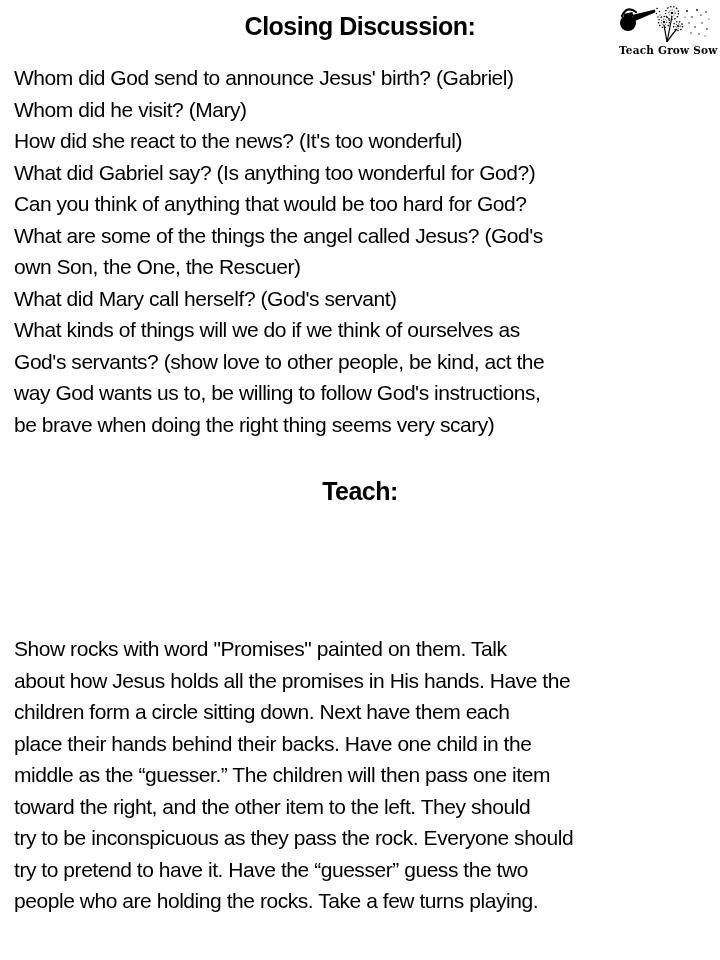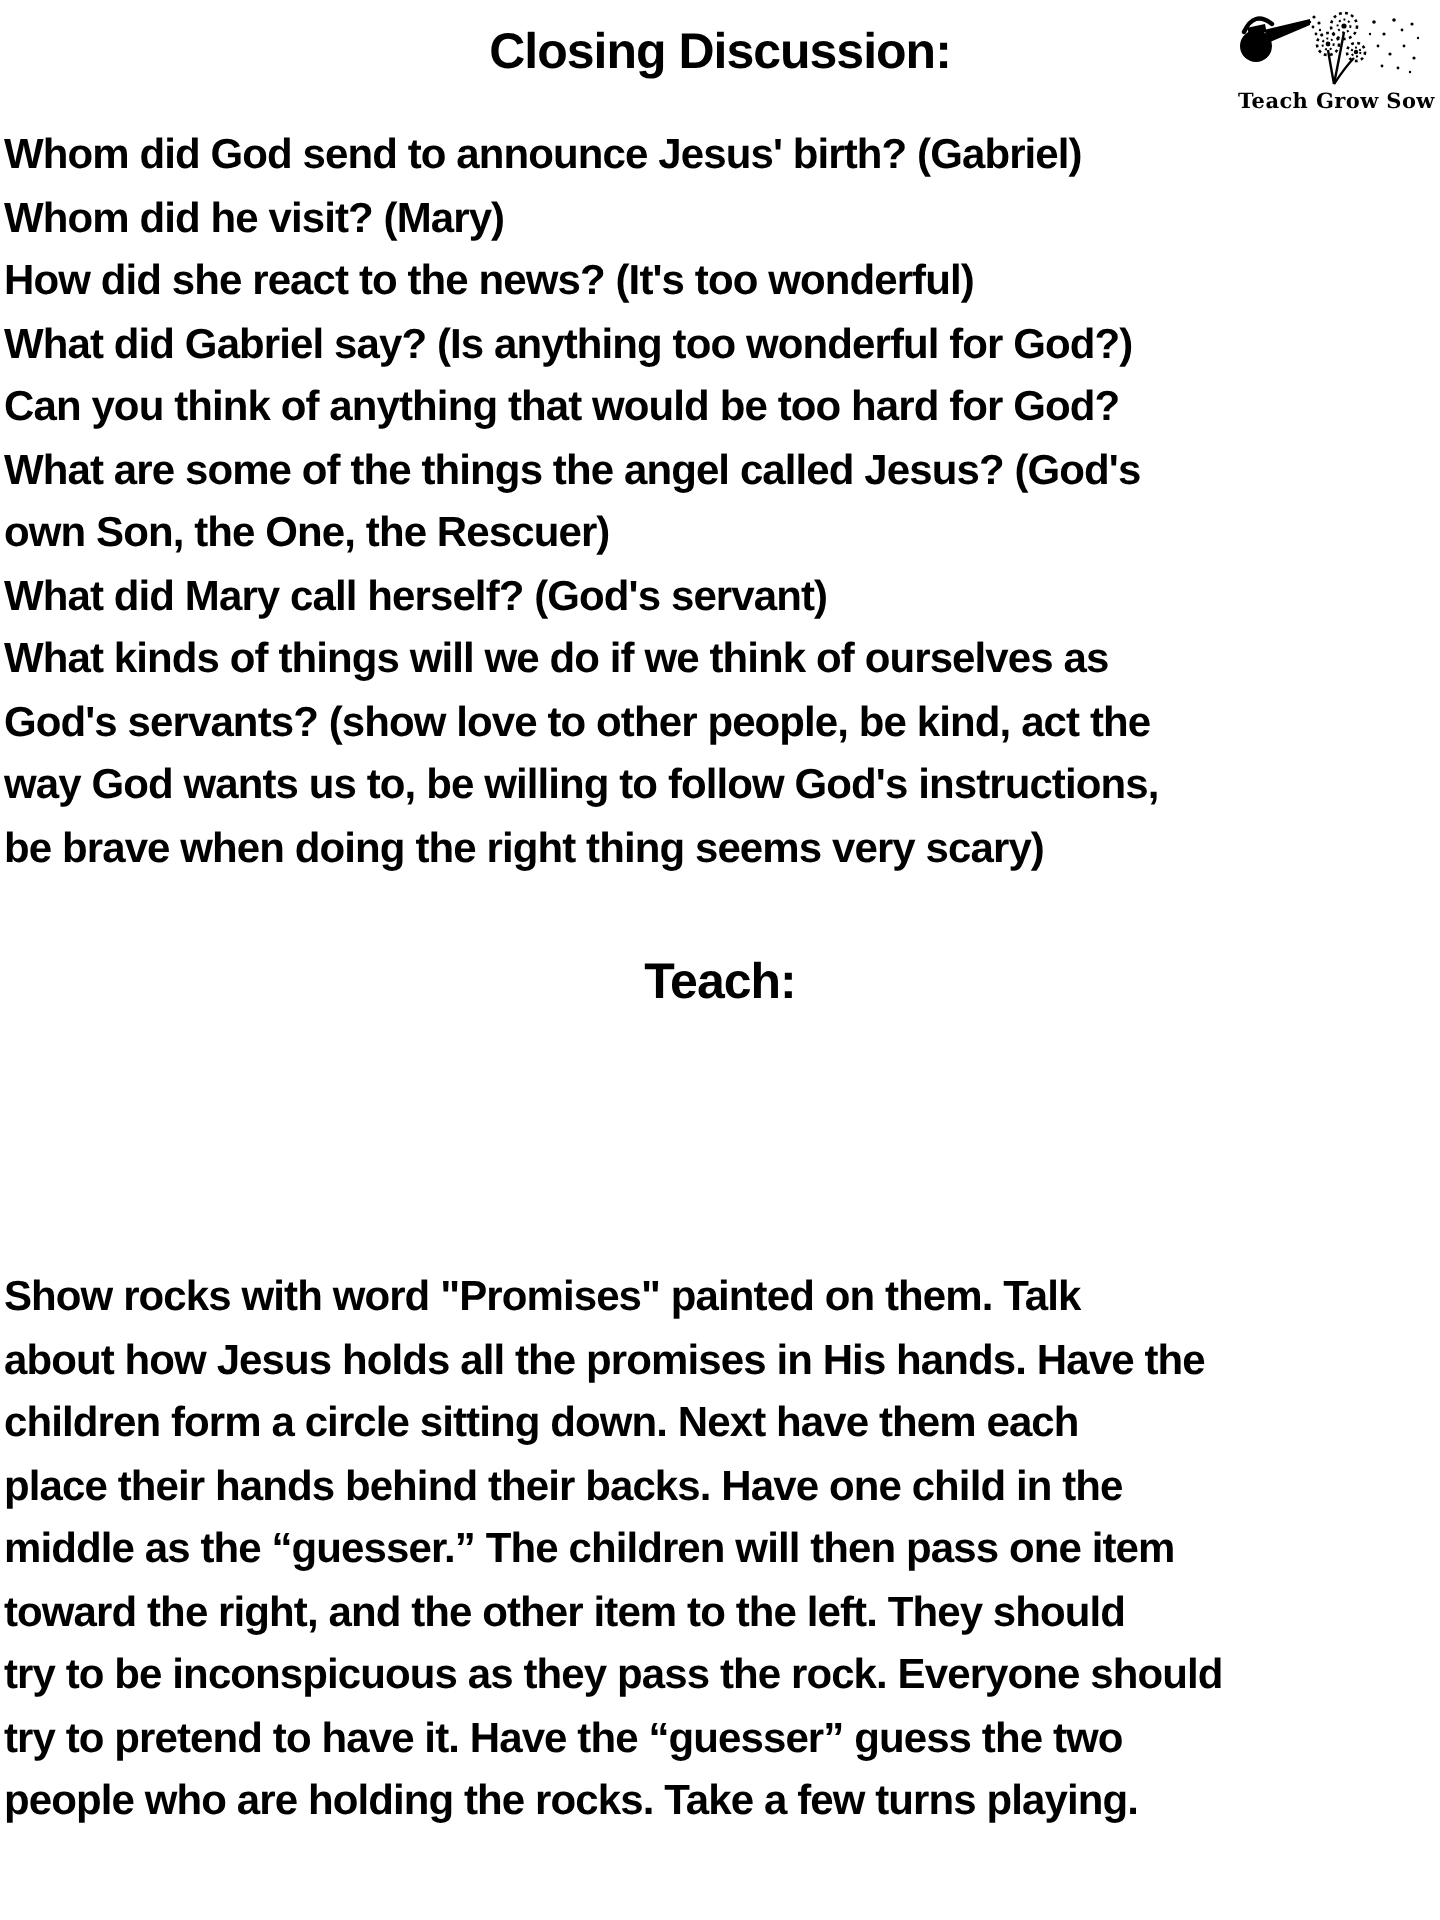--- a/index.html
+++ b/index.html
@@ -21,23 +21,23 @@
     font-size: 25px;
     font-weight: 700;
     letter-spacing: -0.5px;
   }
   .heading span {
     text-decoration-thickness: 2px;
     text-underline-offset: 4px;
   }
   .bodytext {
     position: absolute;
-    left: 2px;
+    left: 14px;
     font-size: 21px;
-    font-weight: 700;
+    font-weight: 400;
     letter-spacing: -0.45px;
     line-height: 31.5px;
     white-space: pre;
   }
   #discussion-heading { top: 12px; }
   #discussion-body    { top: 62px; }
   #craft-heading      { top: 477px; }
   #craft-body         { top: 544px; }
   #activity-heading   { top: 599px; }
   #activity-body      { top: 633px; }

